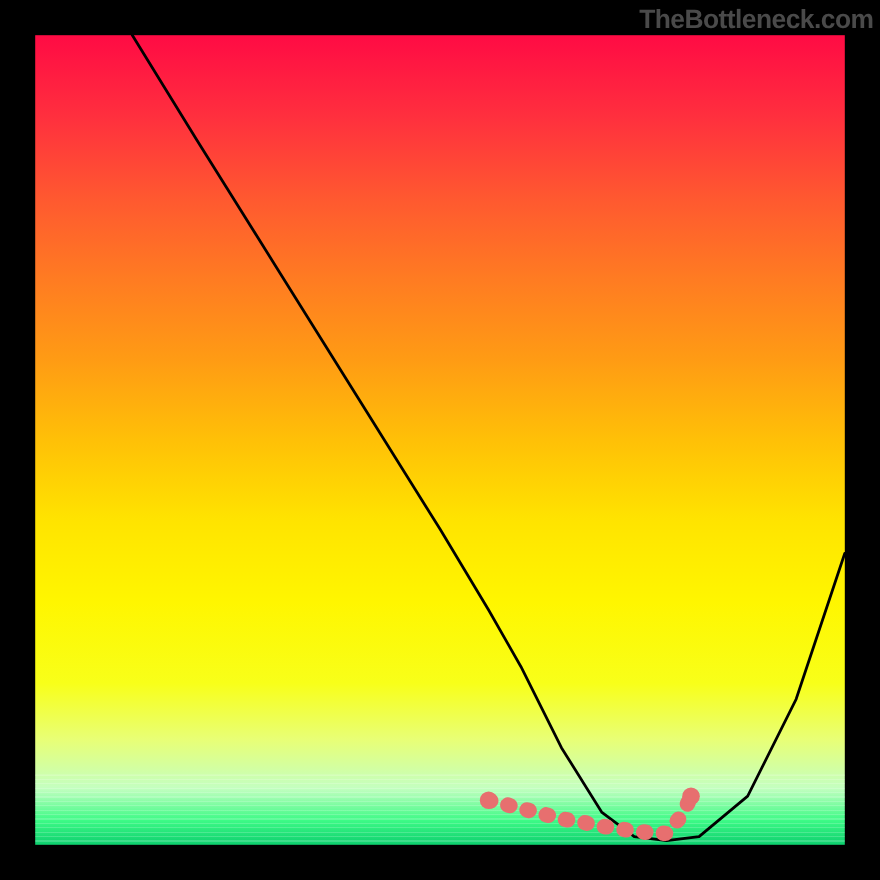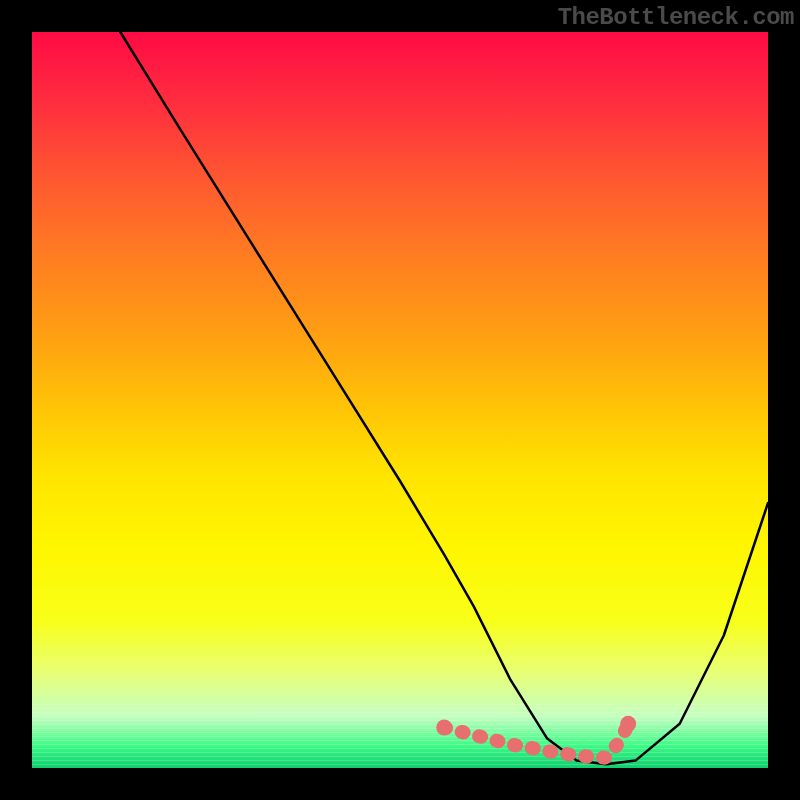--- a/index.html
+++ b/index.html
@@ -57,21 +57,21 @@
     position: absolute;
     left: 0;
     top: 0;
     width: 800px;
     height: 800px;
   }
   .watermark {
     position: absolute;
     top: 4px;
     right: 6px;
-    font-family: Liberation Mono, monospace;
+    font-family: Liberation Sans, sans-serif;
     font-size: 24px;
     font-weight: 600;
     color: #4a4a4a;
     letter-spacing: -0.5px;
   }
 </style>
 </head>
 <body>
 
 <div class="stage">

